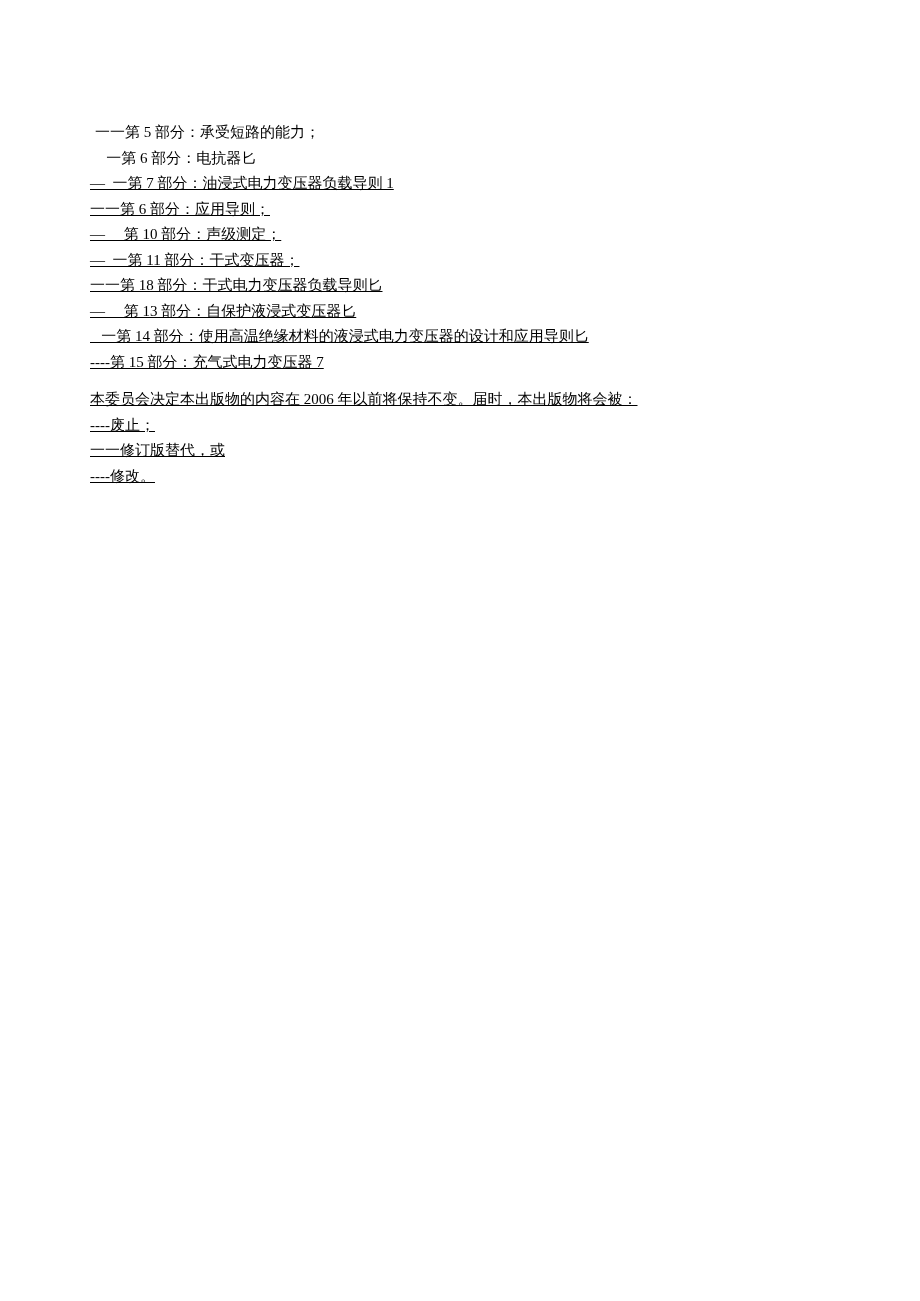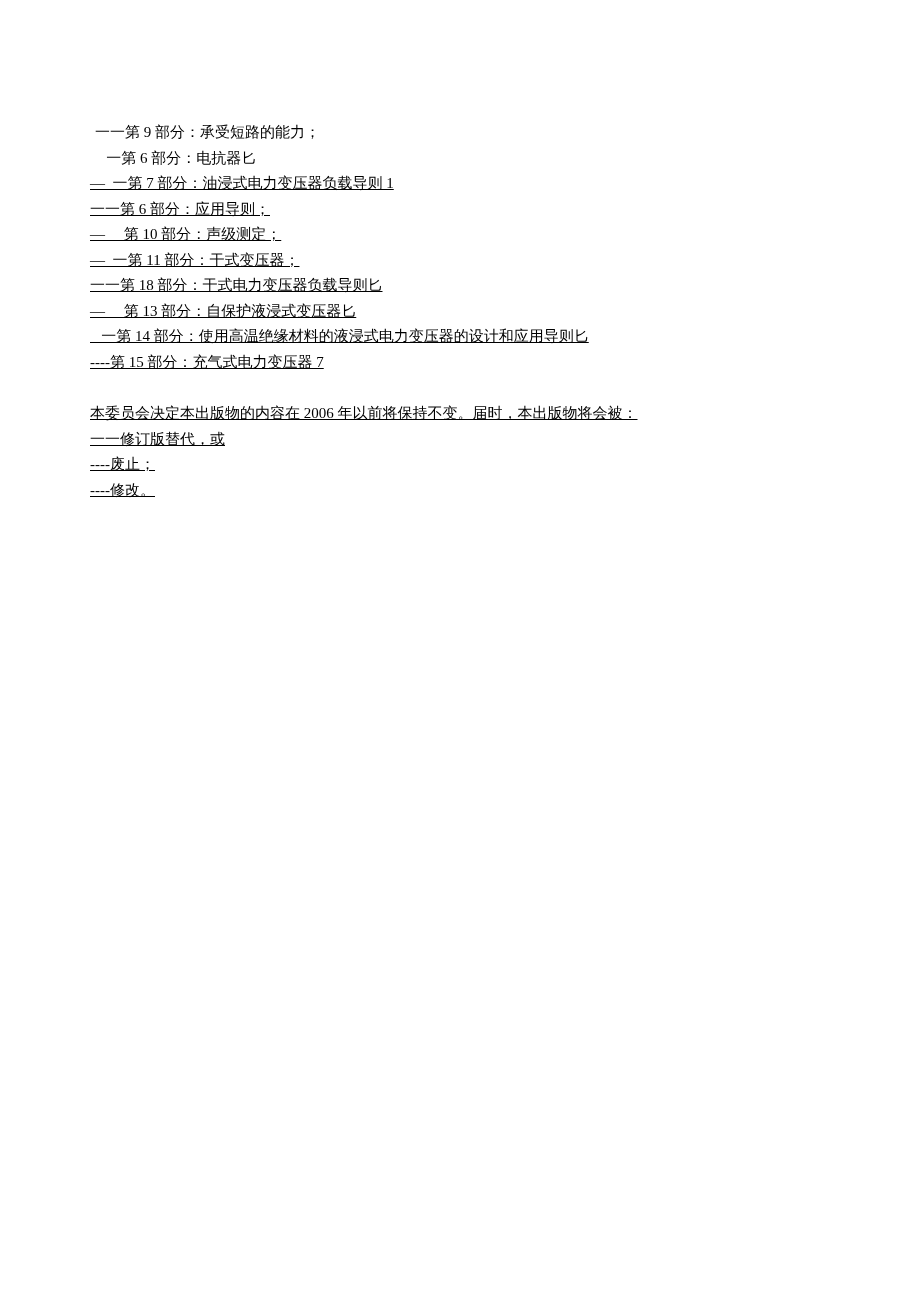--- a/index.html
+++ b/index.html
@@ -13,44 +13,44 @@
       font-size: 15px;
       color: #000000;
       line-height: 1.7;
       padding: 120px 95px 60px 95px;
       width: 920px;
     }
     .section-item {
       white-space: nowrap;
     }
     .paragraph {
-      margin-top: 26px;
+      margin-top: 12px;
     }
     .indent-neg {
       margin-left: -5px;
       text-decoration: underline;
     }
   </style>
 </head>
 <body>
 
 <div>
   <div>
-    <div class="section-item">一一第 9 部分：承受短路的能力；</div>
+    <div class="section-item">一一第 5 部分：承受短路的能力；</div>
     <div class="section-item">&nbsp;&nbsp;&nbsp;一第 6 部分：电抗器匕</div>
     <div class="section-item indent-neg">—&nbsp;&nbsp;一第 7 部分：油浸式电力变压器负载导则 1</div>
     <div class="section-item indent-neg">一一第 6 部分：应用导则；</div>
     <div class="section-item indent-neg">—&nbsp;&nbsp;&nbsp;&nbsp;&nbsp;第 10 部分：声级测定；</div>
     <div class="section-item indent-neg">—&nbsp;&nbsp;一第 11 部分：干式变压器；</div>
     <div class="section-item indent-neg">一一第 18 部分：干式电力变压器负载导则匕</div>
     <div class="section-item indent-neg">—&nbsp;&nbsp;&nbsp;&nbsp;&nbsp;第 13 部分：自保护液浸式变压器匕</div>
     <div class="section-item indent-neg">&nbsp;&nbsp;&nbsp;一第 14 部分：使用高温绝缘材料的液浸式电力变压器的设计和应用导则匕</div>
     <div class="section-item indent-neg">----第 15 部分：充气式电力变压器 7</div>
   </div>
 
   <div class="paragraph indent-neg">本委员会决定本出版物的内容在 2006 年以前将保持不变。届时，本出版物将会被：</div>
 
   <div>
+    <div class="section-item indent-neg">----废止；</div>
     <div class="section-item indent-neg">一一修订版替代，或</div>
-    <div class="section-item indent-neg">----废止；</div>
     <div class="section-item indent-neg">----修改。</div>
   </div>
 </div>
 
 </body></html>

